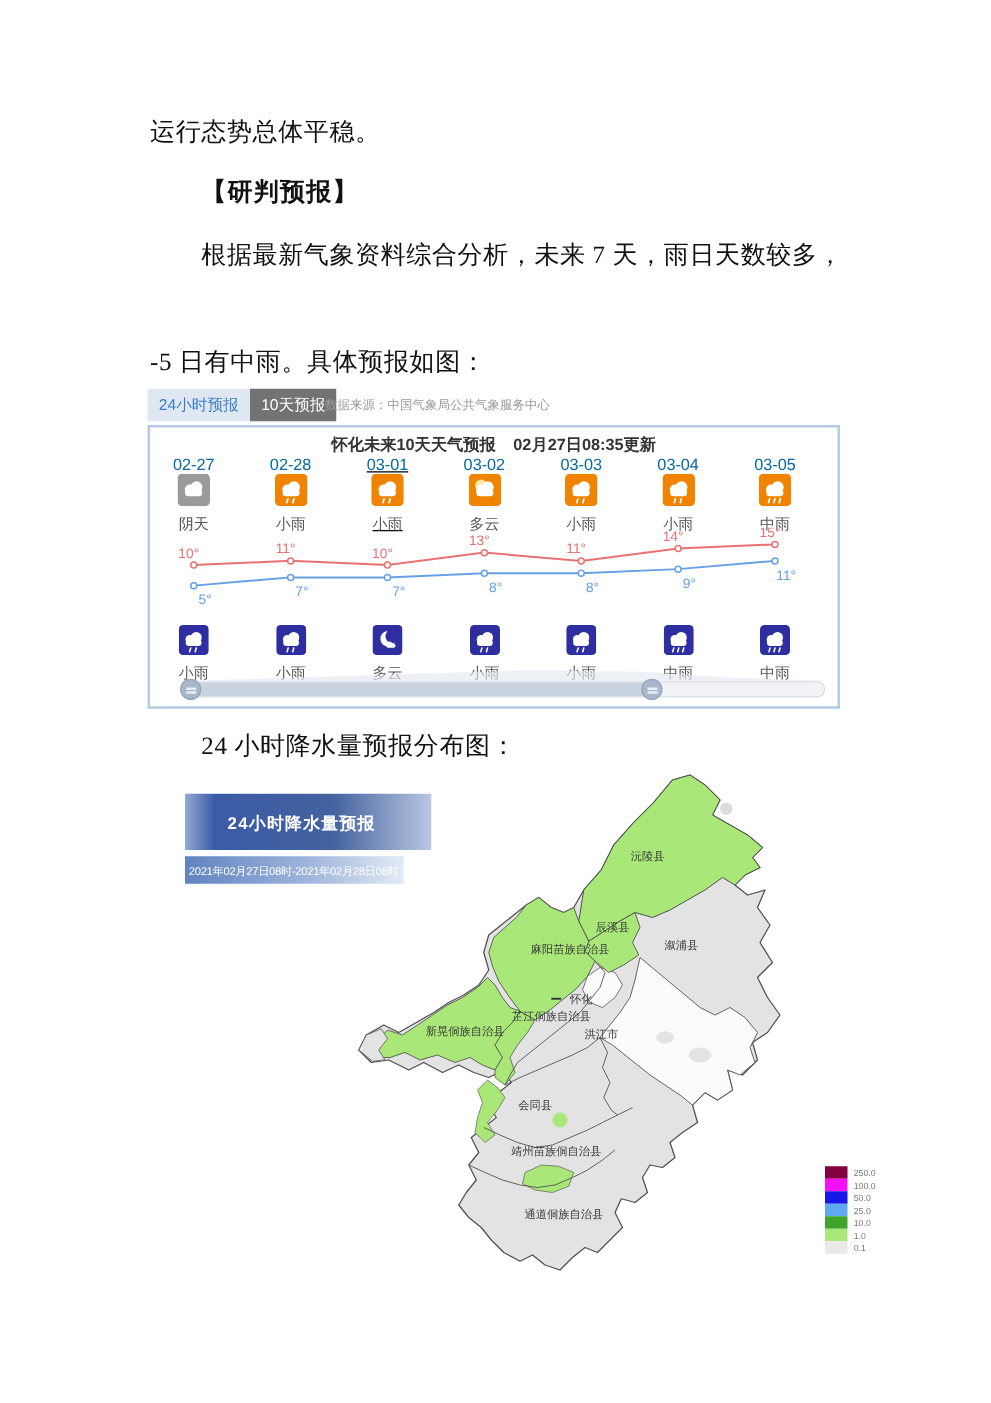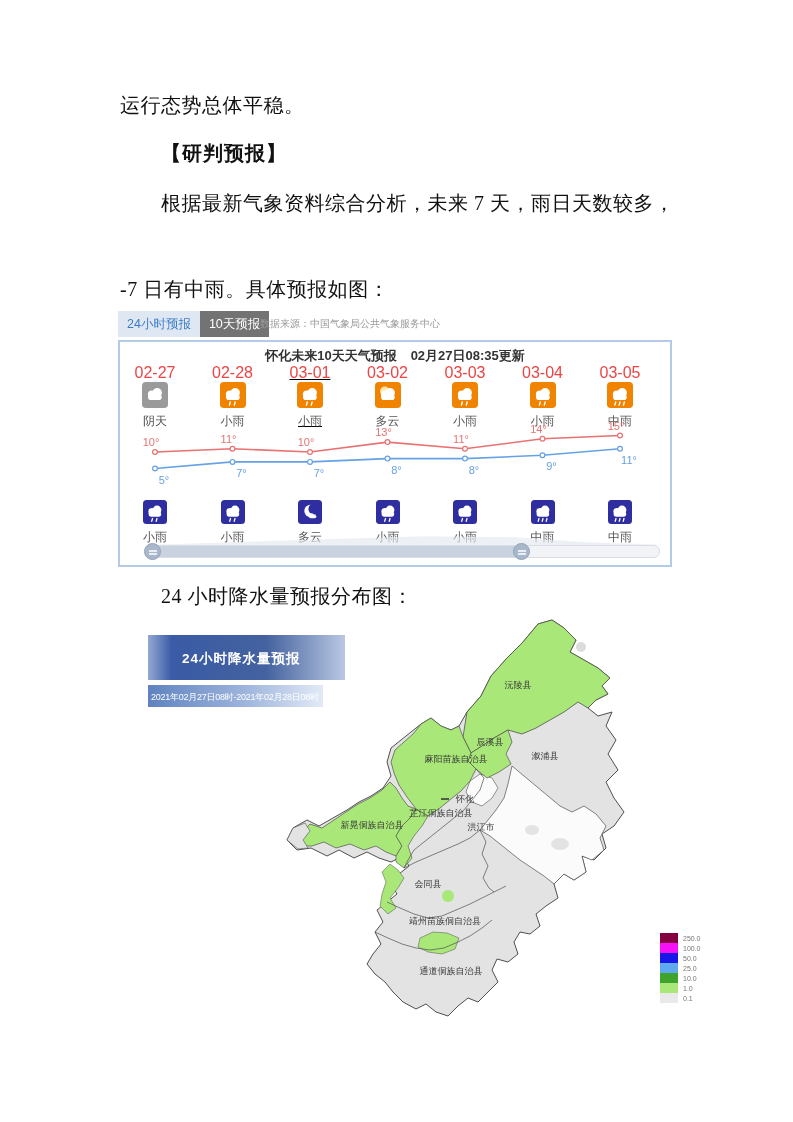--- a/index.html
+++ b/index.html
@@ -12,21 +12,21 @@
            font-family:"Liberation Sans","DejaVu Sans",sans-serif;}
   .tabbar{position:absolute;left:0;top:0;height:26px;display:flex;align-items:stretch;}
   .tab{font-size:12.5px;display:flex;align-items:center;padding:0 9px;cursor:pointer;}
   .tab.inactive{background:#dfe8f2;color:#3a7bc8;}
   .tab.active{background:#737373;color:#fff;}
   .source{position:absolute;left:142px;top:6px;font-size:10px;color:#999;white-space:nowrap;}
   #fpanel{position:absolute;left:0;top:29px;width:550px;height:223px;border:2px solid #b3cbe6;background:#fff;}
   #ftitle{position:absolute;left:0;top:5px;width:100%;text-align:center;font-size:13px;font-weight:bold;color:#333;}
   #ftitle .gap{display:inline-block;width:14px;}
   .fcol{position:absolute;width:78px;transform:translateX(-50%);text-align:center;}
-  .fdate{font-size:16px;color:#ef4444;}
+  .fdate{font-size:13px;color:#0369a1;}
   .wicon{display:inline-block;border-radius:4px;line-height:0;}
   .wlabel{font-size:12px;color:#555;margin-top:1px;}
   #tempchart{position:absolute;left:0;top:80px;}
   
   .track{position:absolute;left:25px;top:203px;width:513px;height:11px;border-radius:6px;
          background:#f1f3f7;border:1px solid #d9dee6;}
   .trackfill{position:absolute;left:0;top:0;height:11px;border-radius:6px;background:#c9d3df;}
   .handle{position:absolute;top:-3px;width:17px;height:17px;border-radius:50%;background:#a9b7cb;
           border:1px solid #93a3ba;box-sizing:border-box;cursor:pointer;}
   .handle:after{content:"";position:absolute;left:4px;top:6px;width:8px;height:1.5px;background:#e9eef5;box-shadow:0 3px 0 #e9eef5;}
@@ -38,21 +38,21 @@
   .legendtxt{font-size:7px;fill:#777;font-family:"Liberation Sans","DejaVu Sans",sans-serif;}
 </style>
 </head>
 <body>
 
 <div id="page">
 
   <div class="bodyline" style="left:120px;top:92px;text-align:center;">运行态势总体平稳。</div>
   <div class="bodyline heading" style="left:161px;top:140px;">【研判预报】</div>
   <div class="bodyline" style="left:161px;top:190px;">根据最新气象资料综合分析，未来 7 天，雨日天数较多，</div>
-  <div class="bodyline" style="left:120px;top:276px;">-7 日有中雨。具体预报如图：</div>
+  <div class="bodyline" style="left:120px;top:276px;">-5 日有中雨。具体预报如图：</div>
   <div class="bodyline" style="left:161px;top:583px;">24 小时降水量预报分布图：</div>
 
   <div id="fwidget">
     <div class="tabbar">
       <div class="tab inactive">24小时预报</div>
       <div class="tab active">10天预报</div>
     </div>
     <div class="source">数据来源：中国气象局公共气象服务中心</div>
 
     <div id="fpanel">

